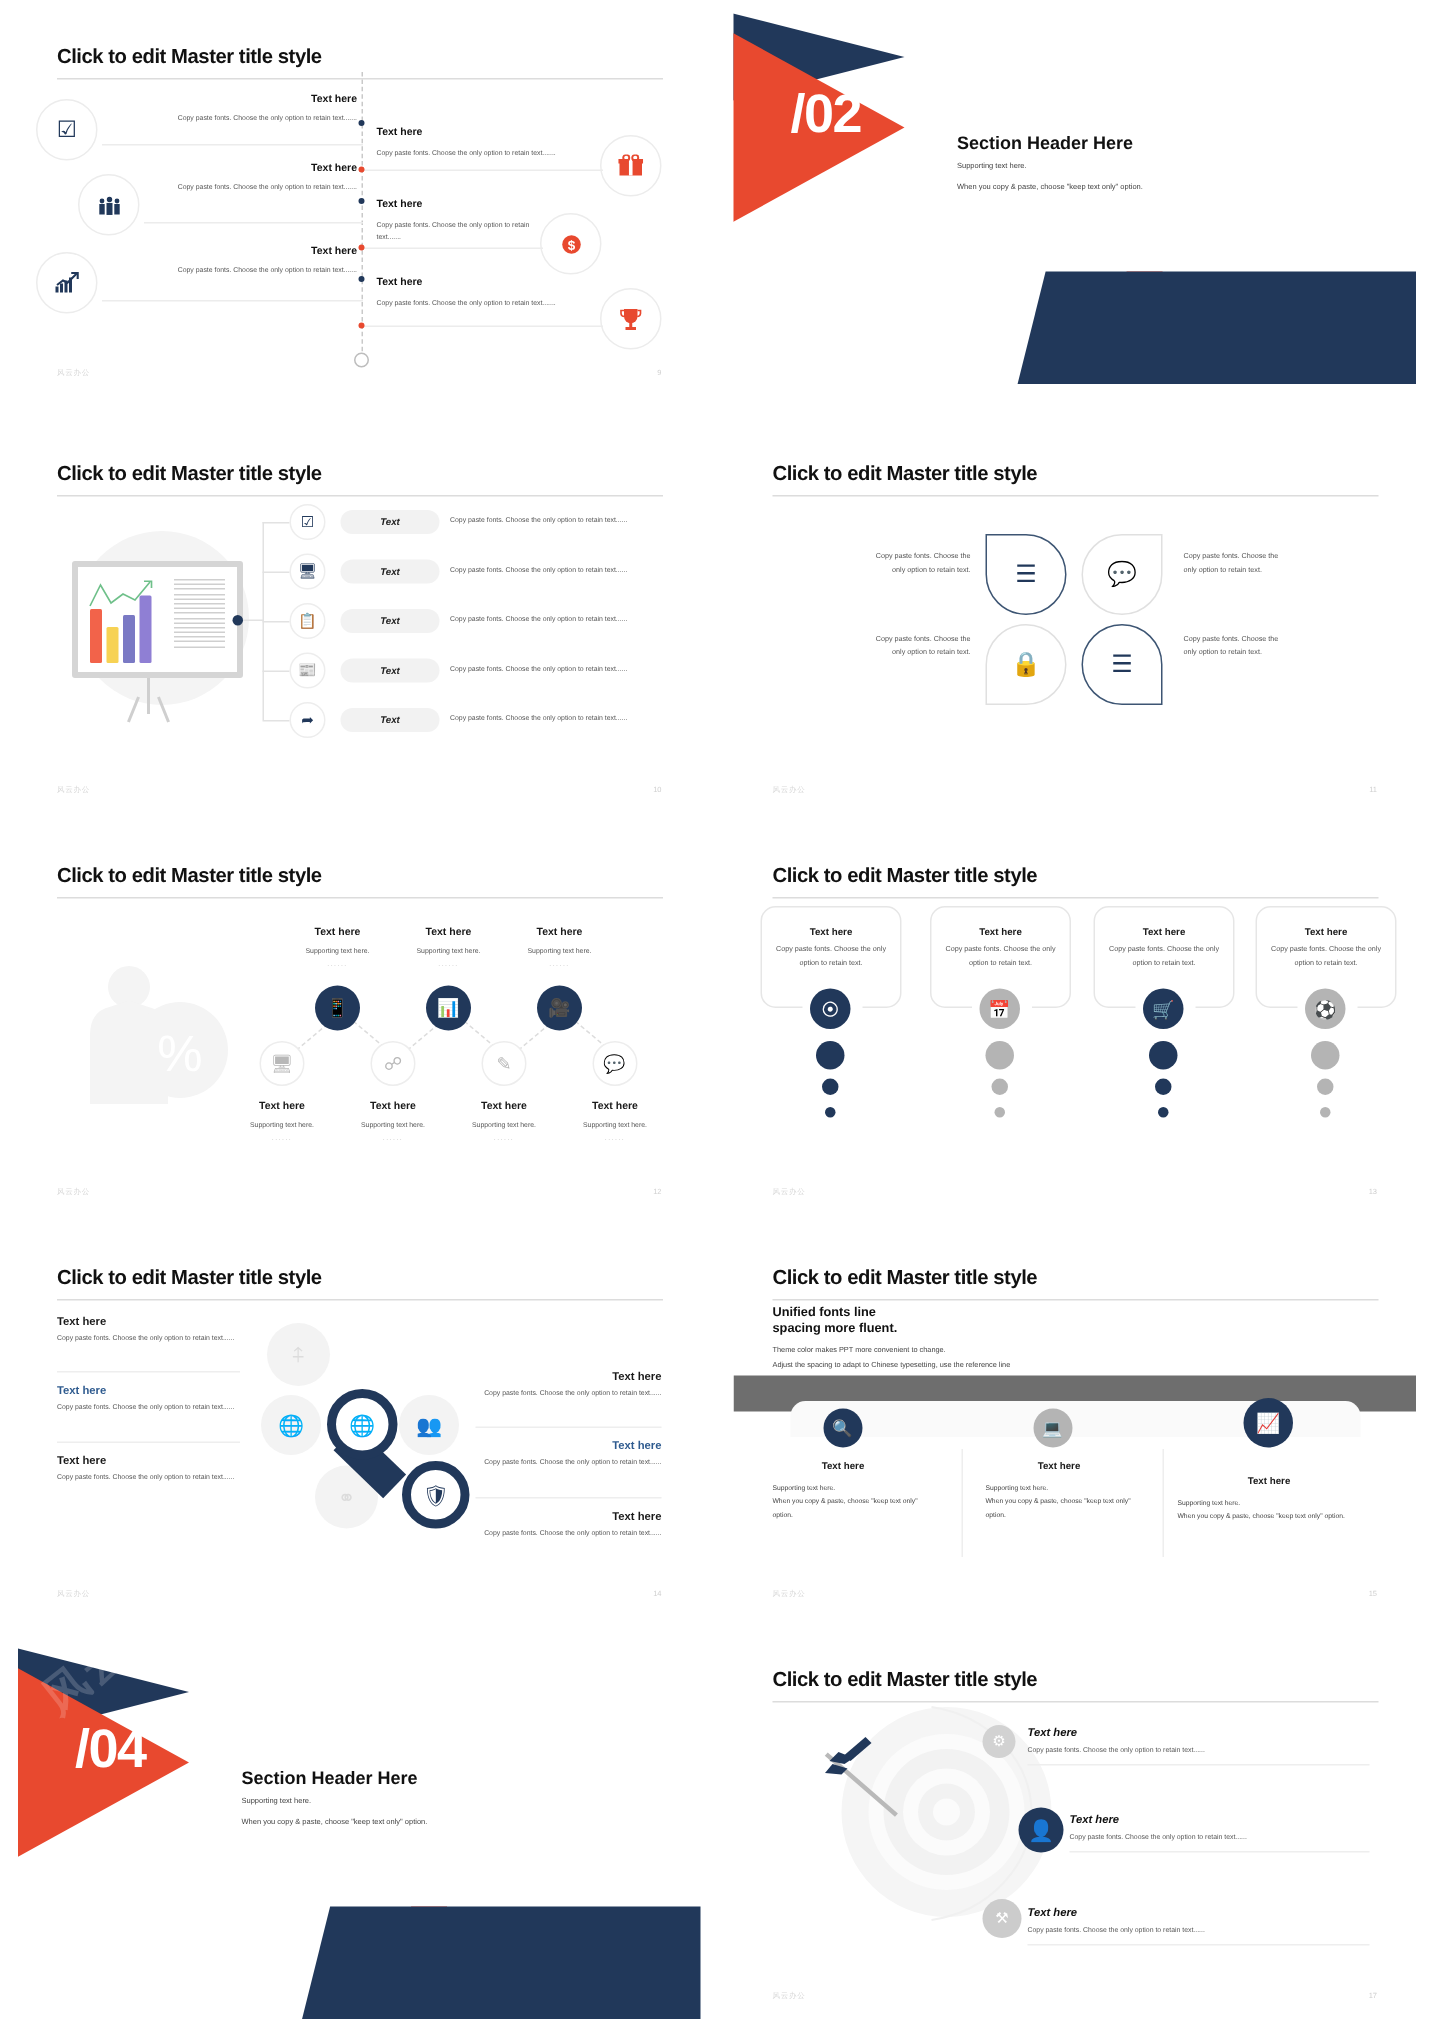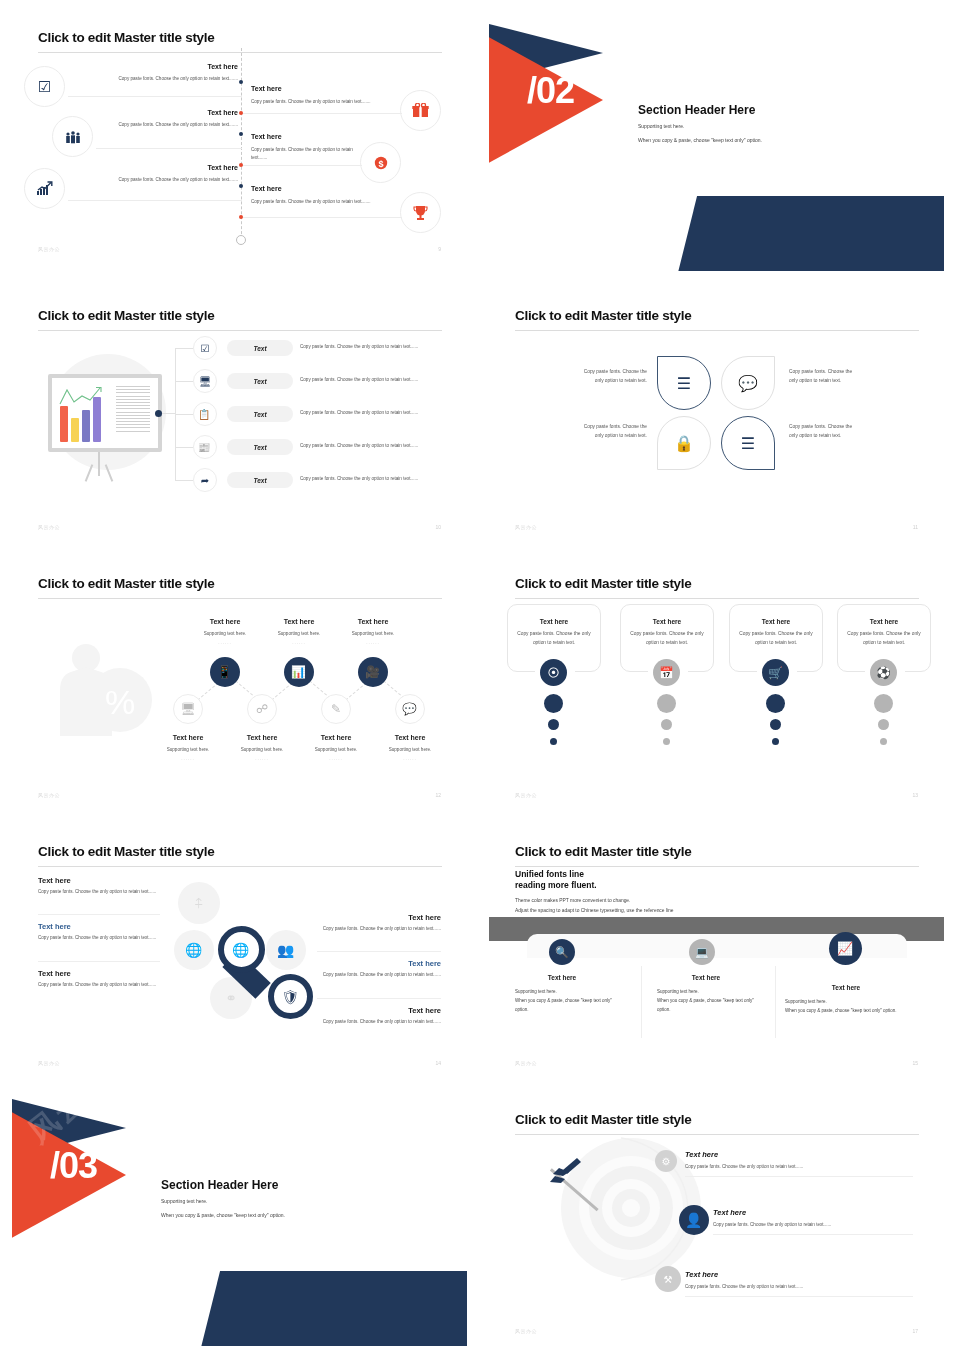--- a/index.html
+++ b/index.html
@@ -12,21 +12,21 @@
   }
   .deck { position: relative; width: 960px; height: 1352px; }
   .slide {
     position: absolute;
     width: 455px; height: 256px;
     background: #ffffff;
     overflow: hidden;
   }
   
   .s1  { left: 12px;  top: 8px; }
-  .s2  { left: 489px; top: 15px; }
+  .s2  { left: 489px; top: 0; }
   .s3  { left: 12px;  top: 286px; }
   .s4  { left: 489px; top: 286px; }
   .s5  { left: 12px;  top: 554px; }
   .s6  { left: 489px; top: 554px; }
   .s7  { left: 12px;  top: 822px; }
   .s8  { left: 489px; top: 822px; }
   .s9  { left: 12px;  top: 1090px; }
   .s10 { left: 489px; top: 1090px; }
 
   
@@ -698,21 +698,21 @@
 
     <div class="footer-mark">风云办公</div>
     <div class="pagenum">14</div>
   </div>
 
   <div class="slide s8">
     <div class="title">Click to edit Master title style</div>
     <div class="title-rule"></div>
 
     <div class="sub" style="top:47px;">Unified fonts line</div>
-    <div class="sub" style="top:58px;">reading more fluent.</div>
+    <div class="sub" style="top:58px;">spacing more fluent.</div>
     <div class="para" style="top:74px;">Theme color makes PPT more convenient to change.</div>
     <div class="para" style="top:84px;">Adjust the spacing to adapt to Chinese typesetting, use the reference line</div>
     <div class="para" style="top:94px;">in PPT.</div>
 
     <div class="band"></div>
     <div class="sheet"></div>
 
     <div class="bic" style="left:60px; top:117px; background:#21385a;">
         <span>🔍</span>
       </div>
@@ -747,21 +747,21 @@
     <div class="vdiv" style="left:286px; top:144px; height:72px;"></div>
 
     <div class="footer-mark">风云办公</div>
     <div class="pagenum">15</div>
   </div>
 
   <div class="slide s9">
     <div class="sec-tri-navy"></div>
     <div class="sec-tri-orange"></div>
     <div class="sec-wm">风云办公</div>
-    <div class="sec-num">/03</div>
+    <div class="sec-num">/04</div>
     <div class="sec-head">Section Header Here</div>
     <div class="sec-sub1">Supporting text here.</div>
     <div class="sec-sub2">When you copy &amp; paste, choose "keep text only" option.</div>
     <div class="sec-band-orange"></div>
     <div class="sec-band-navy"></div>
   </div>
 
   <div class="slide s10">
     <div class="title">Click to edit Master title style</div>
     <div class="title-rule"></div>

